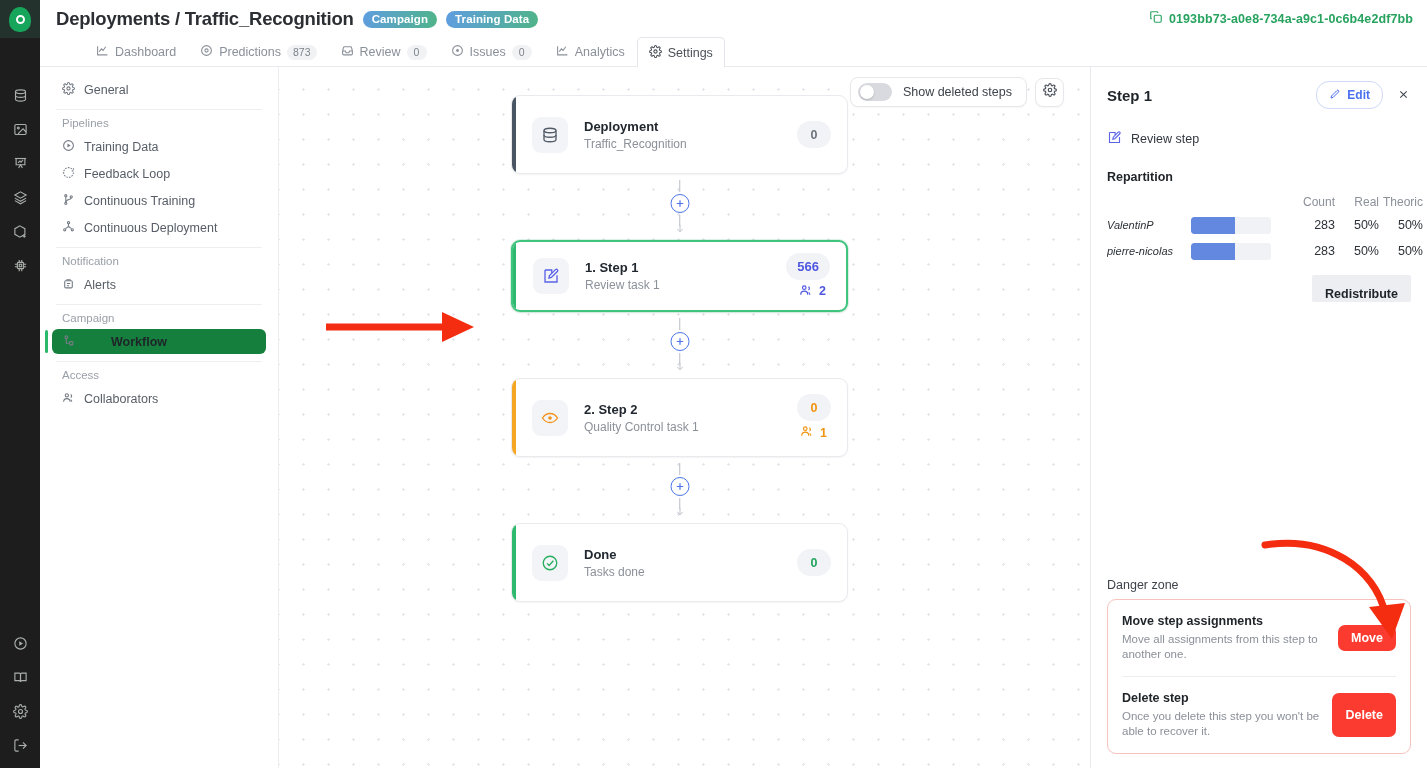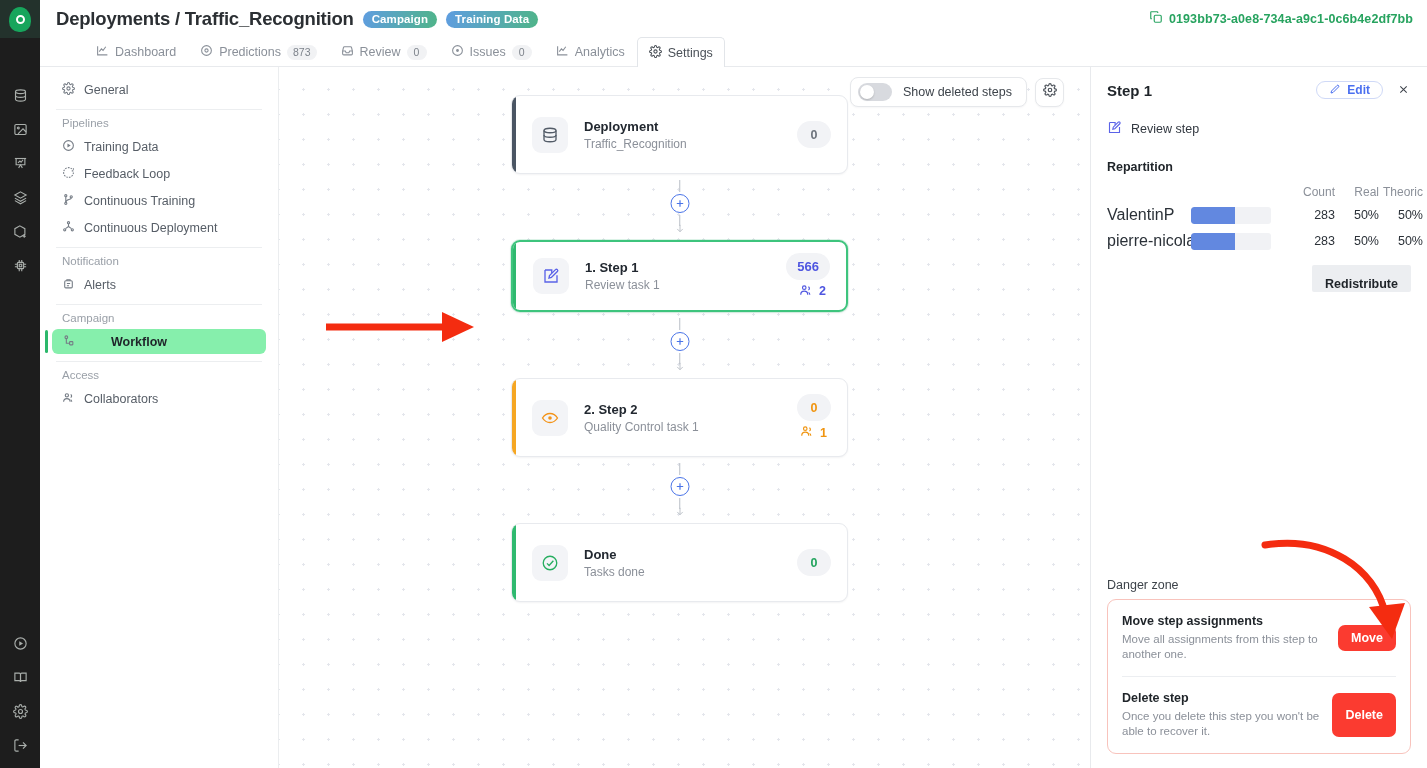--- a/index.html
+++ b/index.html
@@ -100,21 +100,21 @@
     background: #fff;
   }
   .nav-item {
     display: flex; align-items: center; gap: 9px;
     height: 25px; padding: 0 10px; margin-bottom: 2px;
     border-radius: 6px;
     font-size: 12.5px; color: #565d66;
     position: relative;
   }
   .nav-item svg { width: 13px; height: 13px; flex: 0 0 13px; color: #757c85; }
-  .nav-item.active { background: #86efac; color: #1f2429; font-weight: 600; gap: 36px; }
+  .nav-item.active { background: #15803d; color: #1f2429; font-weight: 600; gap: 36px; }
   .nav-item.active::before {
     content: ""; position: absolute; left: -7px; top: 1px;
     width: 3px; height: 23px; border-radius: 2px; background: #2cb86b;
   }
   .nav-sep { height: 1px; background: #eceef0; margin: 7px 4px 7px 4px; }
   .nav-group { font-size: 11.5px; color: #9aa0a8; padding: 0 10px; margin: 3px 0 5px; }
 
   
   .canvas {
     flex: 1; min-width: 0; position: relative;
@@ -238,37 +238,37 @@
     background: #fff;
     padding: 14px 16px 14px 16px;
     display: flex; flex-direction: column;
     position: relative;
   }
   .rp-head { display: flex; align-items: center; }
   .rp-title { font-size: 15px; font-weight: 700; color: #1f2429; }
   .rp-head-actions { margin-left: auto; display: flex; align-items: center; gap: 12px; }
   .edit-btn {
     display: flex; align-items: center; gap: 6px;
-    height: 18px; padding: 0 12px;
+    height: 28px; padding: 0 12px;
     border: 1px solid #cfd9f7; border-radius: 13px; background: #fff;
     color: #4a6ff0; font-size: 12px; font-weight: 700;
   }
   .edit-btn svg { width: 12px; height: 12px; }
   .close-x { color: #3b4149; display: flex; align-items: center; justify-content: center; width: 16px; height: 16px; }
   .close-x svg { width: 11px; height: 11px; }
 
   .rp-steptype { display: flex; align-items: center; gap: 9px; margin-top: 21px; }
   .rp-steptype svg { width: 15px; height: 15px; color: #5b63e8; }
   .rp-steptype span { font-size: 12.5px; color: #323840; }
 
   .rp-section-title { font-size: 12.5px; font-weight: 700; color: #1f2429; margin-top: 22px; }
 
   .rep-table { margin-top: 8px; width: 100%; }
   .rep-row { display: flex; align-items: center; height: 26px; }
-  .rep-name { width: 84px; flex: 0 0 84px; font-size: 16px; color: #2b3138; white-space: nowrap; overflow: hidden; }
+  .rep-name { width: 84px; flex: 0 0 84px; font-size: 11px; color: #2b3138; white-space: nowrap; overflow: hidden; font-style: italic; }
   .rep-bar-wrap { width: 80px; flex: 0 0 80px; margin-right: 20px; }
   .rep-bar { height: 17px; border-radius: 3px; background: #f1f2f5; overflow: hidden; }
   .rep-bar i { display: block; height: 100%; background: #6288e0; border-radius: 3px 0 0 3px; }
   .rep-h { width: 44px; flex: 0 0 44px; text-align: right; font-size: 12px; color: #8b9099; }
   .rep-v { width: 44px; flex: 0 0 44px; text-align: right; font-size: 12.5px; color: #2b3138; }
   .rep-head-row { display: flex; align-items: center; height: 20px; }
   .rep-head-pad { width: 184px; flex: 0 0 184px; }
 
   .redis-wrap { display: flex; justify-content: flex-end; margin-top: 11px; }
   .redis-btn {

